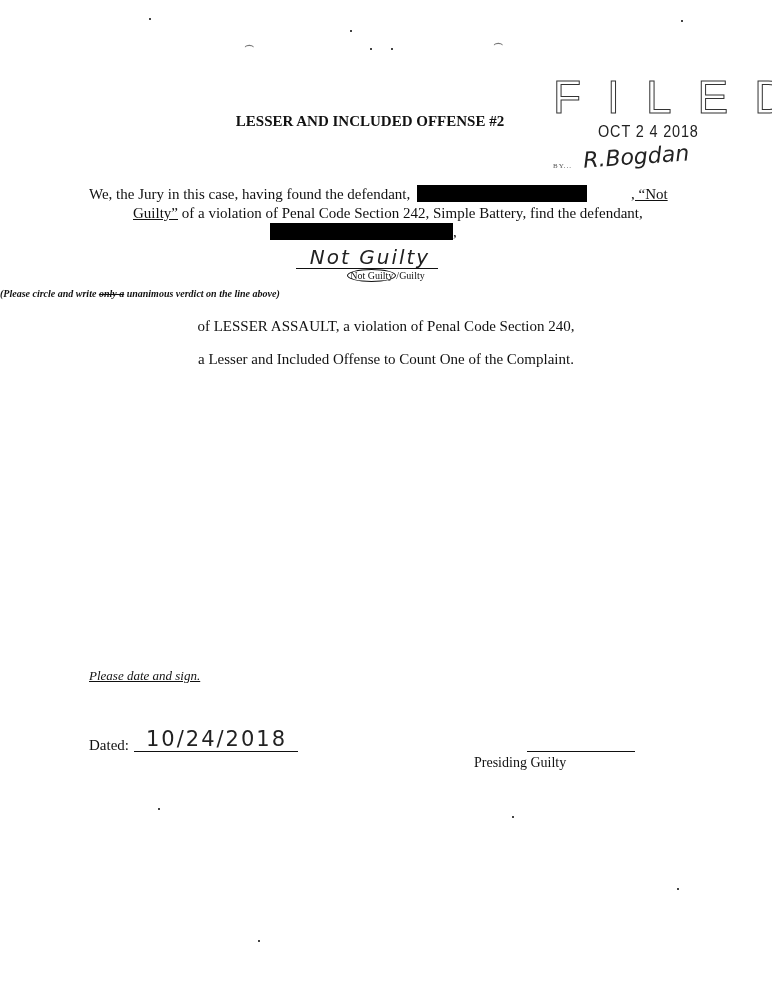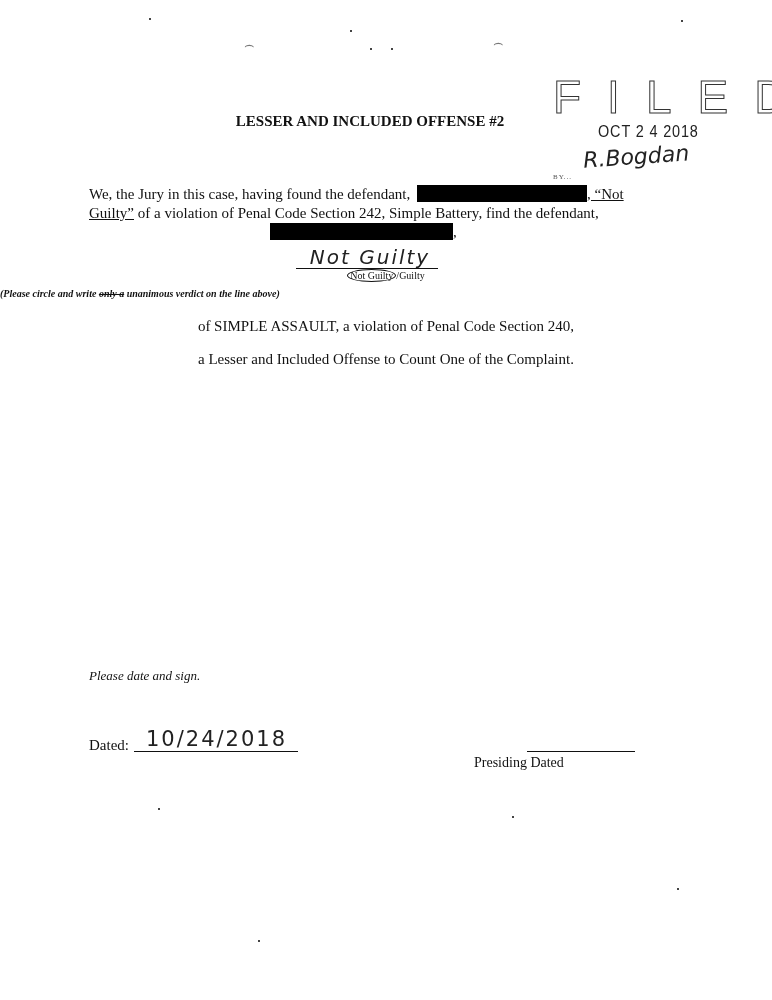--- a/index.html
+++ b/index.html
@@ -10,34 +10,34 @@
   .abs { position: absolute; }
   .title {
     left: 0; width: 772px; top: 113px; text-align: center; font-weight: bold; font-size: 15px;
     text-decoration: underline; padding-left: 14px;
   }
   .title span { display: inline-block; margin-left: -60px; }
   .stamp { left: 553px; top: 70px; width: 185px; height: 120px; }
   .filed-letters { position: absolute; left: 0; top: 0; font-family: "Liberation Sans", sans-serif; font-size: 46px; letter-spacing: 26px; color: transparent; -webkit-text-stroke: 1px #333; font-weight: normal; }
   .stamp-date { position: absolute; left: 45px; top: 52px; font-family: "Liberation Sans", sans-serif; font-size: 17px; letter-spacing: 1px; color: #222; transform: scaleX(0.85); transform-origin: left; }
   .stamp-sig { position: absolute; left: 30px; top: 74px; font-family: "DejaVu Sans", sans-serif; font-size: 22px; font-style: italic; color: #222; transform: rotate(-4deg); }
-  .stamp-clerk { position: absolute; left: 0px; top: 103px; font-size: 7px; color: #555; letter-spacing: 1px; }
+  .stamp-clerk { position: absolute; left: 0px; top: 92px; font-size: 7px; color: #555; letter-spacing: 1px; }
   .p { font-size: 15px; line-height: 20px; }
   .line1 { left: 89px; top: 184px; }
   .line2 { left: 89px; top: 203px; }
   .redact { background: #000; }
-  .u { text-decoration: underline; }
+  .u { text-decoration: underline; margin-left: 44px; }
   .verdict-hand { left: 300px; top: 245px; width: 140px; text-align: center; font-family: "DejaVu Sans", sans-serif; font-style: italic; font-size: 20px; color: #222; letter-spacing: 2px; }
   .verdict-line { left: 296px; top: 268px; width: 142px; border-top: 1px solid #111; }
   .options { left: 0; width: 772px; top: 270px; text-align: center; font-size: 10px; }
   .options .circled { border: 1px solid #111; border-radius: 50%; padding: 0 2px; }
   .instr { left: 0; width: 772px; top: 288px; font-size: 10px; font-style: italic; font-weight: bold; }
   .instr .strike { text-decoration: line-through; }
   .center-line { left: 0; width: 772px; text-align: center; font-size: 15px; }
-  .please { left: 89px; top: 668px; font-size: 13px; font-style: italic; }
+  .please { left: 89px; top: 668px; font-size: 13px; font-style: italic; text-decoration: underline; }
   .dated-label { left: 89px; top: 737px; font-size: 15px; }
   .dated-hand { left: 146px; top: 727px; width: 152px; font-family: "DejaVu Sans", sans-serif; font-size: 21px; letter-spacing: 2px; color: #222; }
   .dated-line { left: 134px; top: 751px; width: 164px; border-top: 1px solid #111; }
   .juror-line { left: 527px; top: 751px; width: 108px; border-top: 1px solid #111; }
   .juror-label { left: 474px; top: 755px; font-size: 14px; }
   .mark { width: 2px; height: 2px; background: #444; }
   .smudge { font-size: 16px; color: #777; }
 </style>
 </head>
 <body>
@@ -78,21 +78,21 @@
 
 <div class="abs verdict-hand">Not Guilty</div>
 <div class="abs verdict-line"></div>
 <div class="abs options">
   <span class="circled">Not Guilty</span><span>/</span><span>Guilty</span>
 </div>
 <div class="abs instr">
   <span>(Please circle and write </span><span class="strike">only a</span><span> unanimous verdict on the line above)</span>
 </div>
 
-<div class="abs center-line" style="top:318px;">of SIMPLE ASSAULT, a violation of Penal Code Section 240,</div>
+<div class="abs center-line" style="top:318px;">of LESSER ASSAULT, a violation of Penal Code Section 240,</div>
 <div class="abs center-line" style="top:351px;">a Lesser and Included Offense to Count One of the Complaint.</div>
 
 <div class="abs please">Please date and sign.</div>
 <div class="abs dated-label">Dated:</div>
 <div class="abs dated-hand">10/24/2018</div>
 <div class="abs dated-line"></div>
 <div class="abs juror-line"></div>
-<div class="abs juror-label">Presiding Dated</div>
+<div class="abs juror-label">Presiding Guilty</div>
 
 </body></html>

